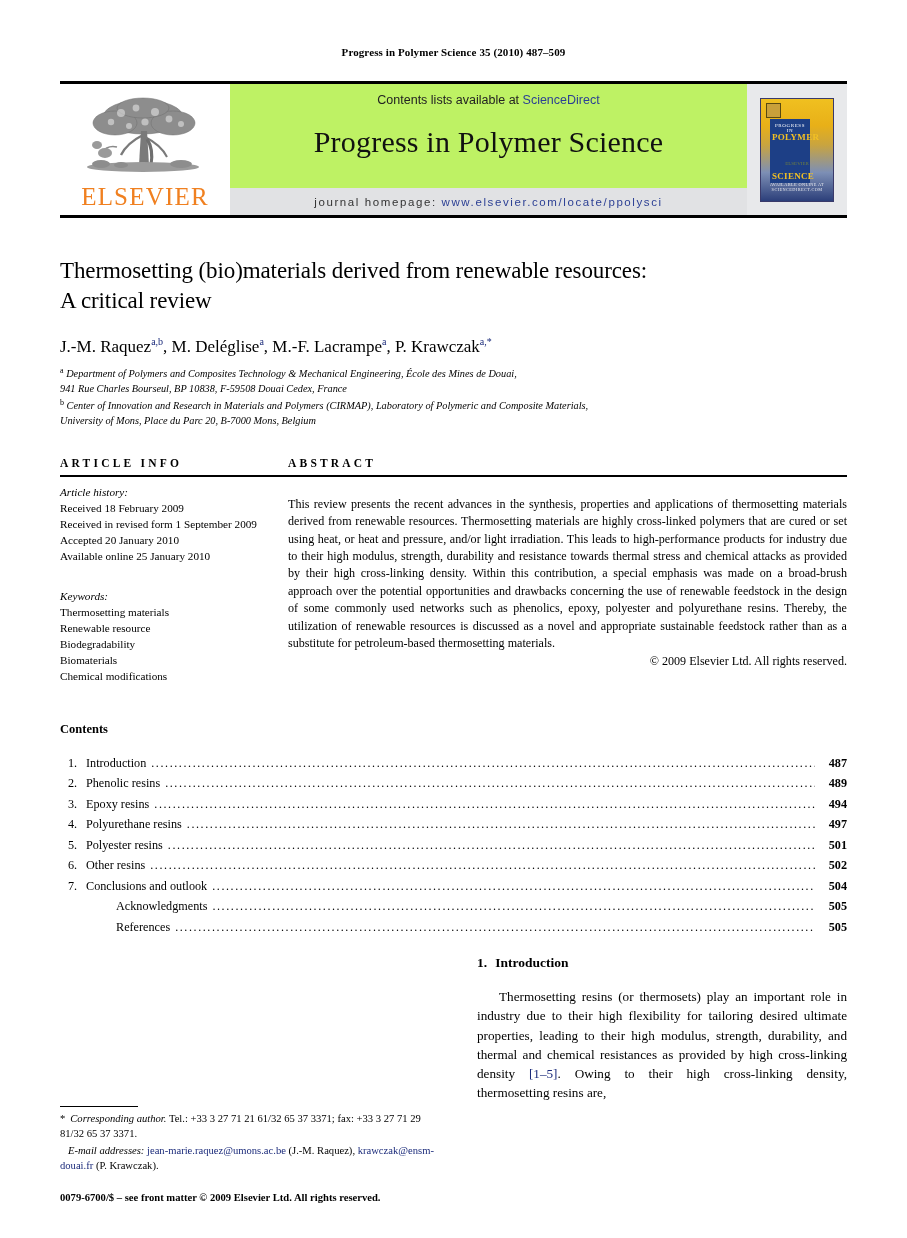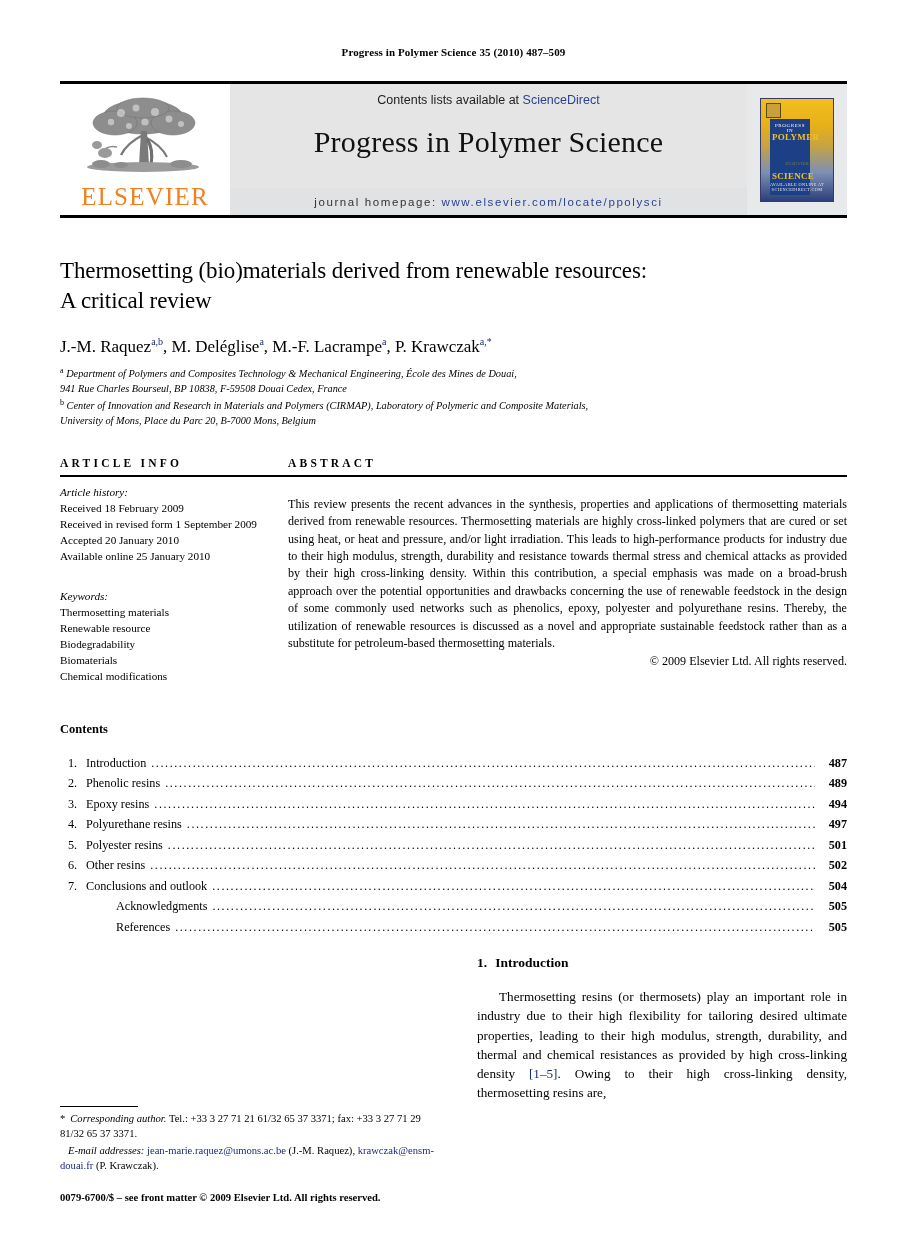--- a/index.html
+++ b/index.html
@@ -57,21 +57,21 @@
   .elsevier-word {
     font-family: "Liberation Serif", serif;
     color: #f08020;
     font-size: 25px;
     letter-spacing: 1.2px;
     line-height: 1;
     margin-top: 1px;
   }
   .masthead-center {
     flex: 1 1 auto;
-    background: #e5e5e5;
+    background: #bef264;
     display: flex;
     flex-direction: column;
     align-items: center;
     justify-content: flex-start;
     position: relative;
     box-sizing: border-box;
     padding-top: 9px;
   }
   .contents-line {
     font-family: "Liberation Sans", sans-serif;
@@ -121,21 +121,21 @@
   .cover-badge {
     position: absolute; left: 5px; top: 4px;
     width: 13px; height: 13px;
     background: #c9a03a;
     border: 1px solid #5a4a10;
   }
   .cover-titlebox {
     position: absolute;
     left: 9px; right: 23px; top: 20px;
     background: #1d3f86;
-    padding: 4px 2px 13px;
+    padding: 4px 2px 1px;
     text-align: center;
     font-family: "Liberation Serif", serif;
     line-height: 1.05;
   }
   .cover-t1 { color:#ffffff; font-size: 5px; letter-spacing: .6px; }
   .cover-t2 { color:#f2c024; font-size: 9px; font-weight: bold; letter-spacing: .3px; }
   .cover-t3 { color:#f2c024; font-size: 9px; font-weight: bold; letter-spacing: .3px; margin-top: 30px; }
   .cover-mid {
     position: absolute; left: 0; right: 0; top: 62px;
     text-align: center; color: #6f7f3f; font-size: 5px;

